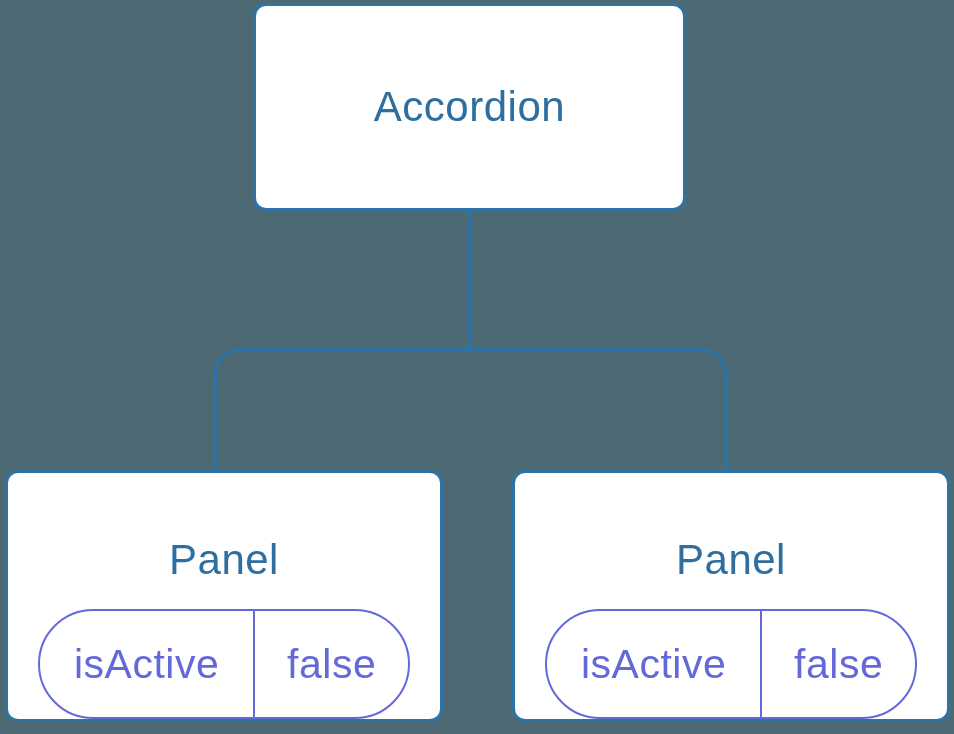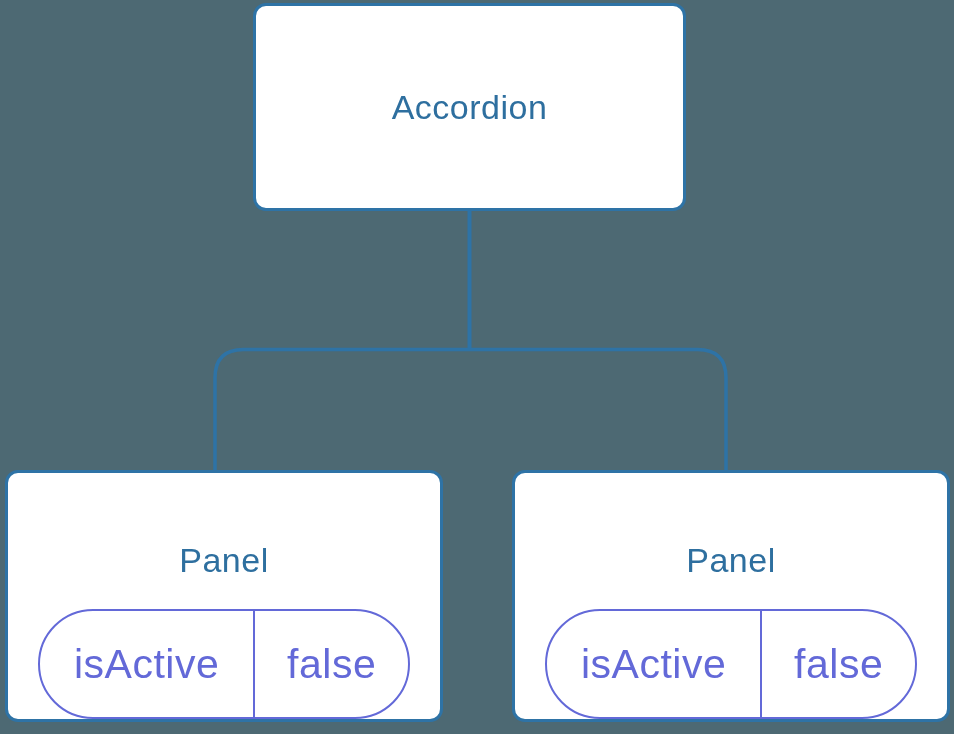--- a/index.html
+++ b/index.html
@@ -45,21 +45,21 @@
   .node-root {
     left: 253px; top: 3px;
     width: 433px; height: 208px;
     display: flex;
     align-items: center;
     justify-content: center;
   }
 
   .node-label {
     color: var(--heading);
-    font-size: 34px;
+    font-size: 42px;
     font-weight: 500;
     letter-spacing: 0.5px;
     line-height: 1.2;
     text-align: center;
   }
 
   .node-panel {
     top: 470px;
     width: 438px; height: 252px;
     display: flex;

